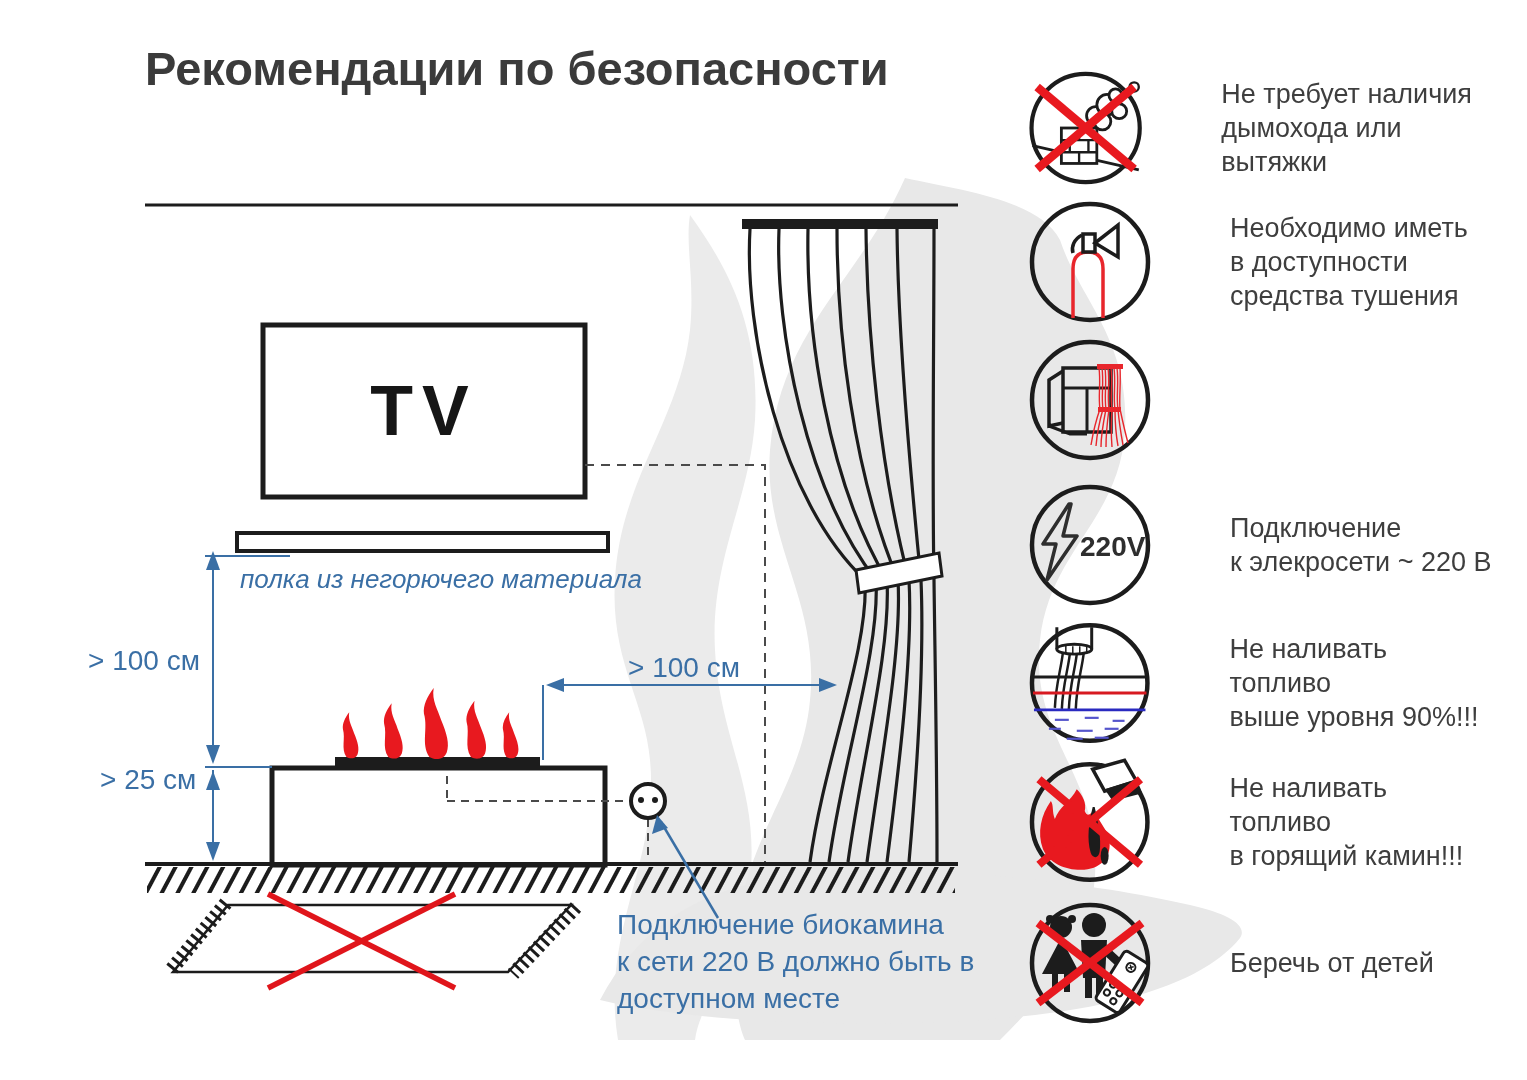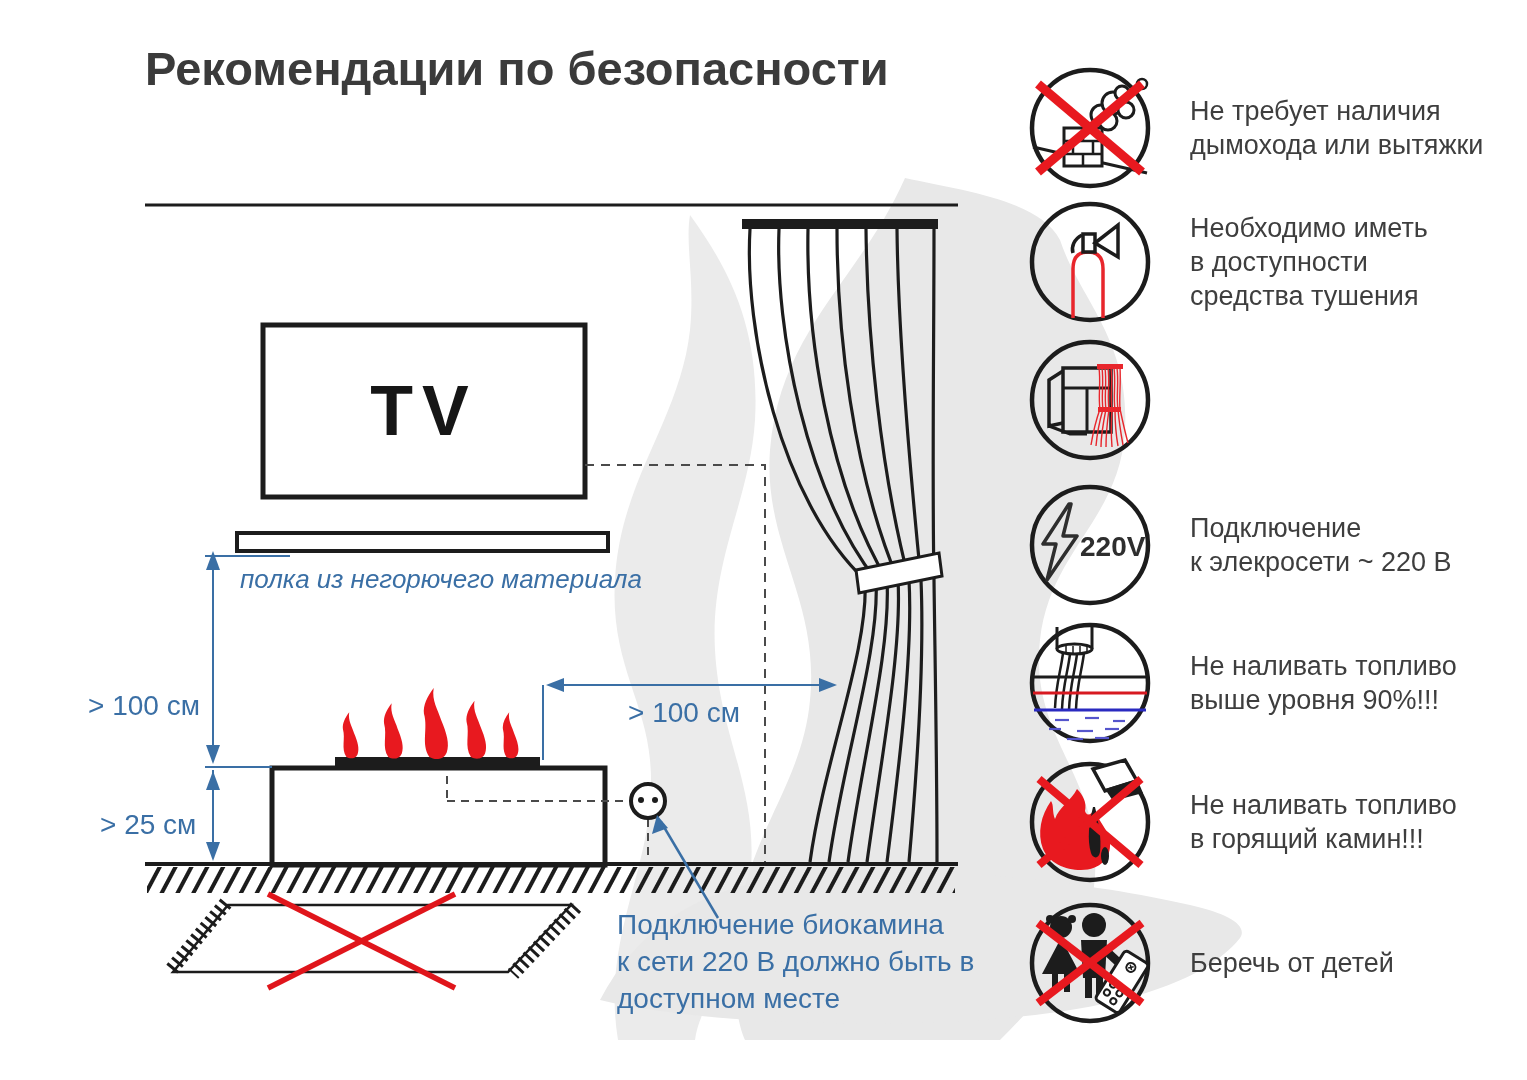--- a/index.html
+++ b/index.html
@@ -14,31 +14,31 @@
   .title{position:absolute;left:145px;top:41px;z-index:3;color:#3b3b3b;}
   .title-l1{font-size:47px;font-weight:bold;line-height:56px;}
   .title-l2{font-size:44px;font-weight:normal;line-height:54px;display:flex;align-items:center;}
   .badge-a{display:inline-flex;align-items:center;justify-content:center;width:38px;height:38px;
            border:5px solid #3b3b3b;border-radius:50%;font-weight:bold;font-size:30px;
            margin-left:36px;color:#3b3b3b;}
   
   .diagram-svg{position:absolute;left:0;top:0;z-index:1;}
   .lbl{position:absolute;z-index:2;color:#3a6fa5;}
   .lbl-shelf{left:240px;top:564px;font-size:26px;font-style:italic;}
-  .lbl-dim{font-size:28px;margin-top:45px;}
+  .lbl-dim{font-size:28px;}
   .lbl-dim-v1{left:88px;top:645px;}
   .lbl-dim-v2{left:100px;top:764px;}
   .lbl-dim-h{left:628px;top:652px;}
   .lbl-note{left:617px;top:906px;font-size:28px;line-height:37px;white-space:pre-line;}
   .tv-label{position:absolute;left:263px;top:325px;width:322px;height:172px;z-index:2;
             display:flex;align-items:center;justify-content:center;font-size:70px;
             font-weight:bold;letter-spacing:9px;color:#161616;}
   
   .safety-row{position:absolute;left:1025px;width:470px;height:130px;display:flex;
-              align-items:center;z-index:2;}
+              align-items:center;z-index:2;gap:40px;}
   .safety-caption{margin-left:35px;font-size:27px;line-height:34px;color:#3e3e3e;
                   white-space:pre-line;}
 </style>
 </head>
 <body>
 
 <div class="page">
 
   <svg class="wm-flame" width="1527" height="1080" viewBox="0 0 1527 1080">
     <path fill="#ebebeb" d="M618,1040 C600,930 660,860 650,760 C645,700 610,660 615,580

